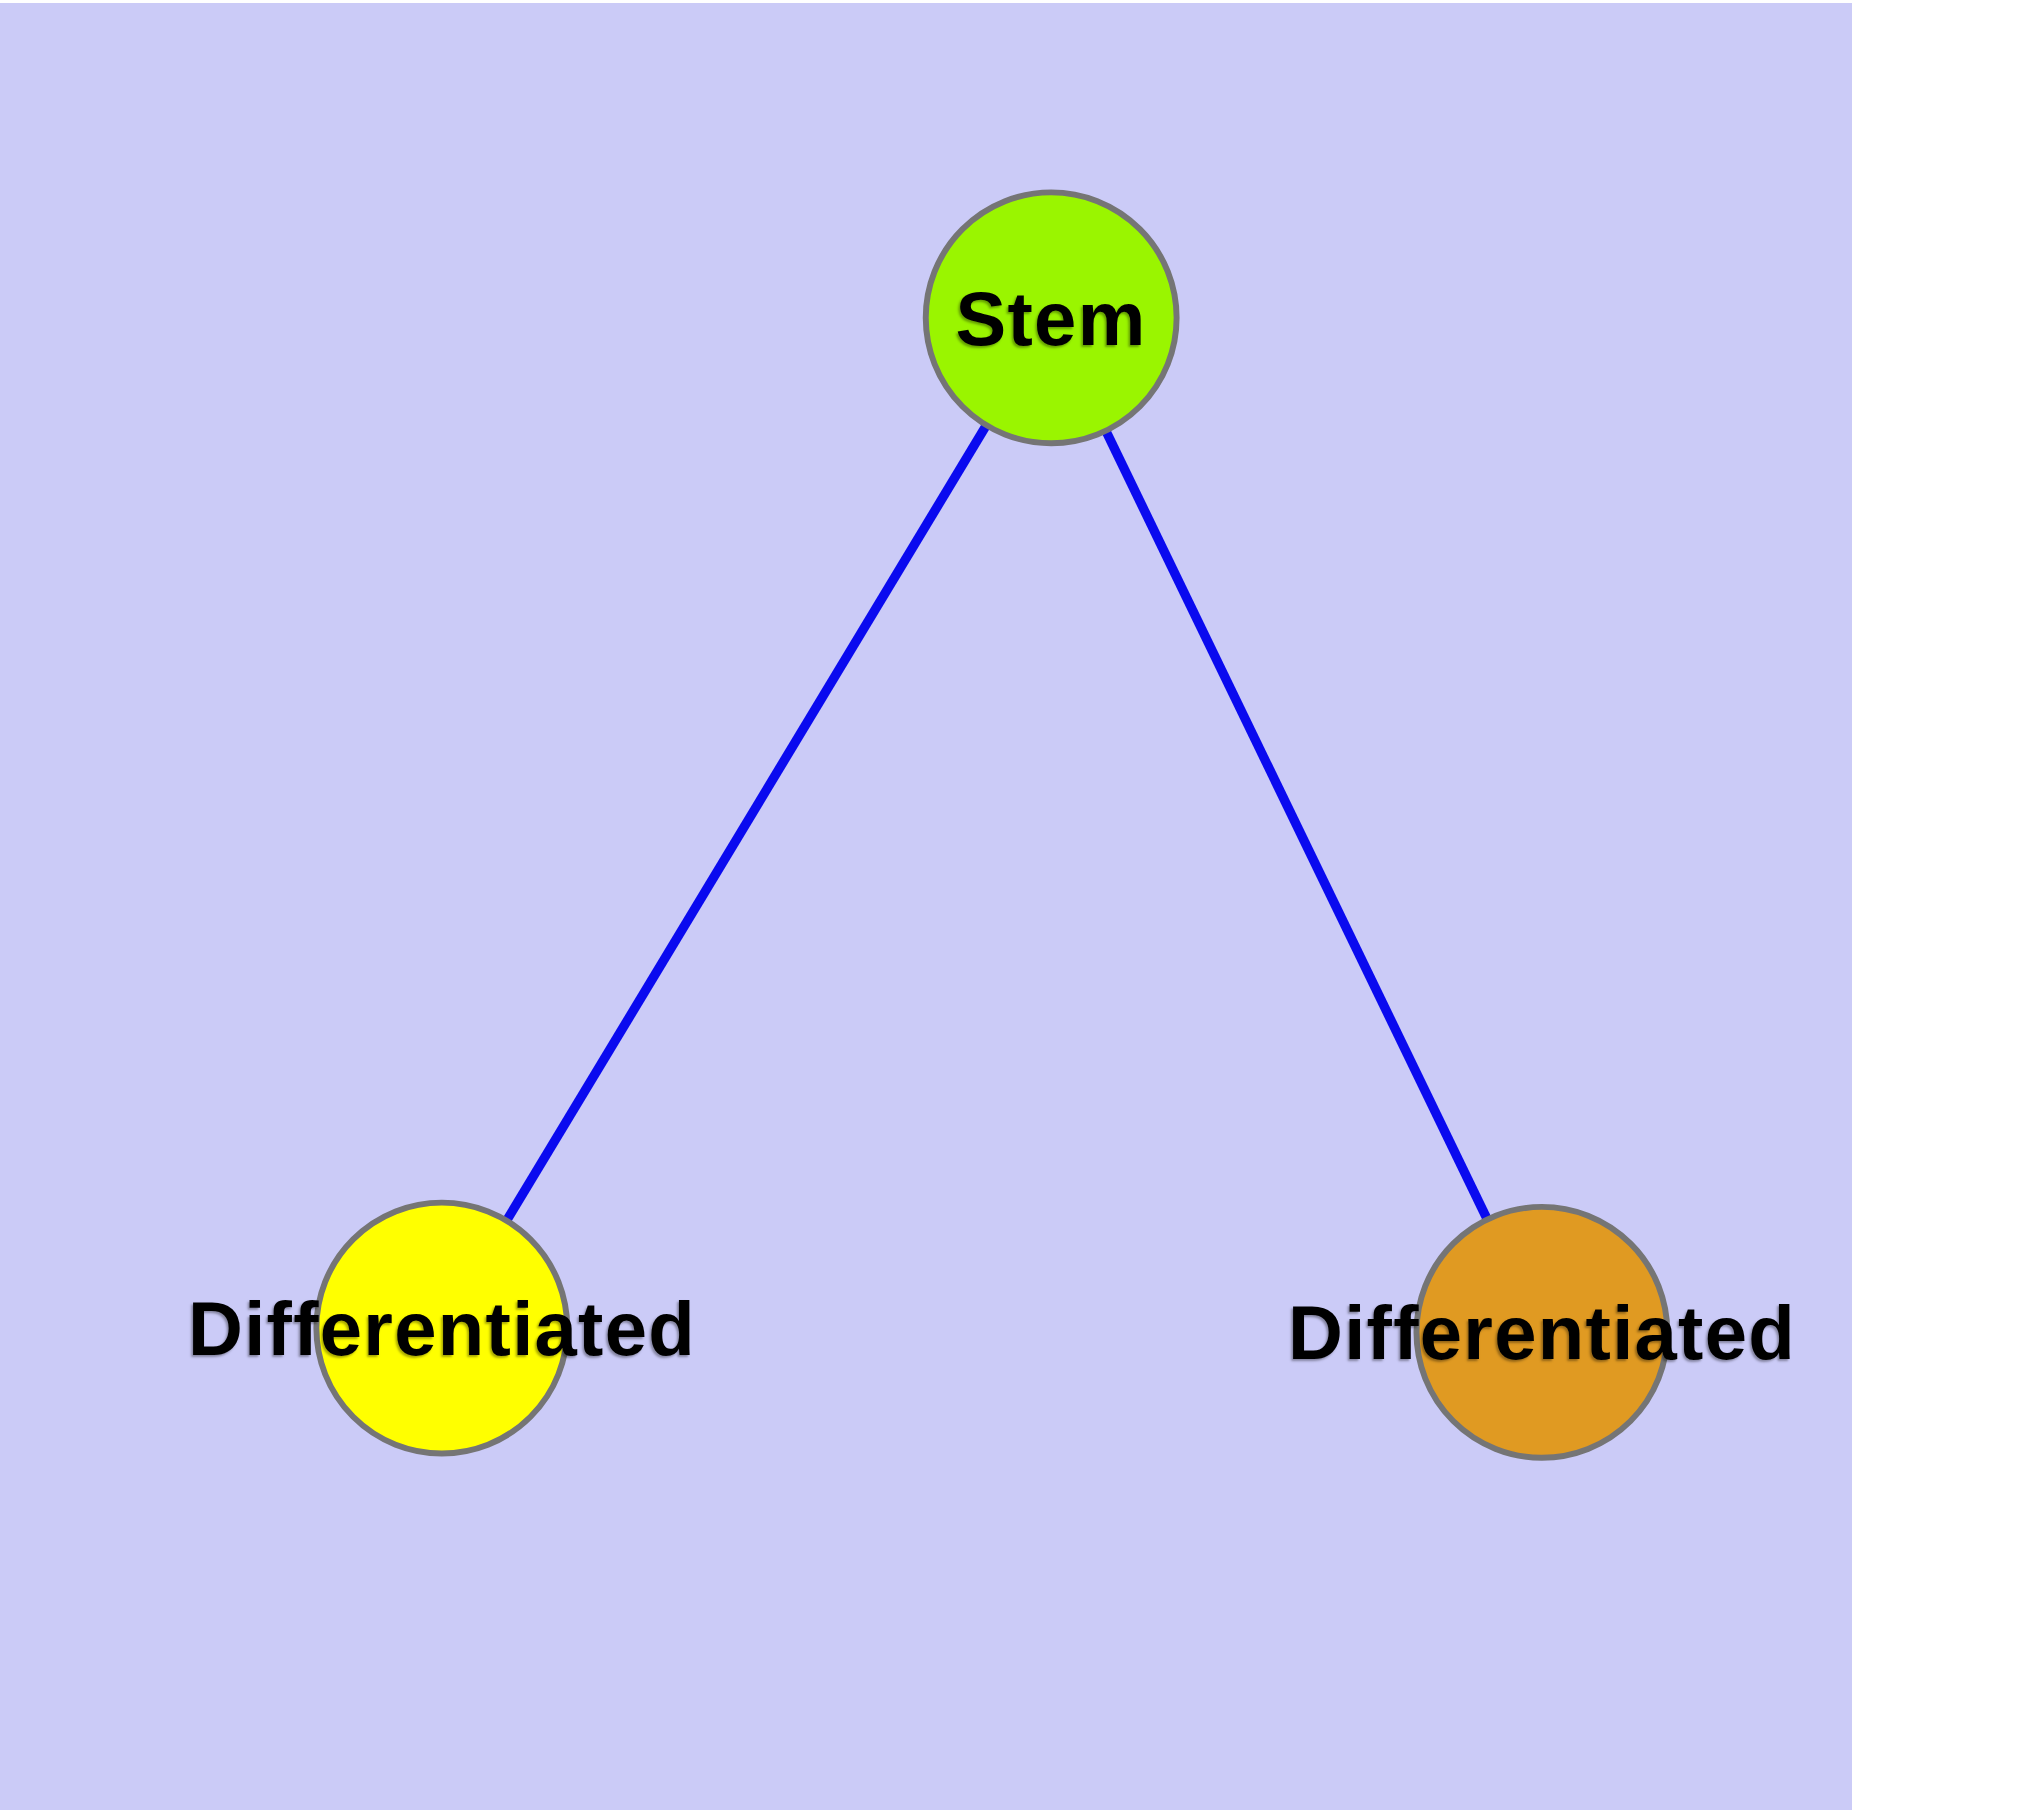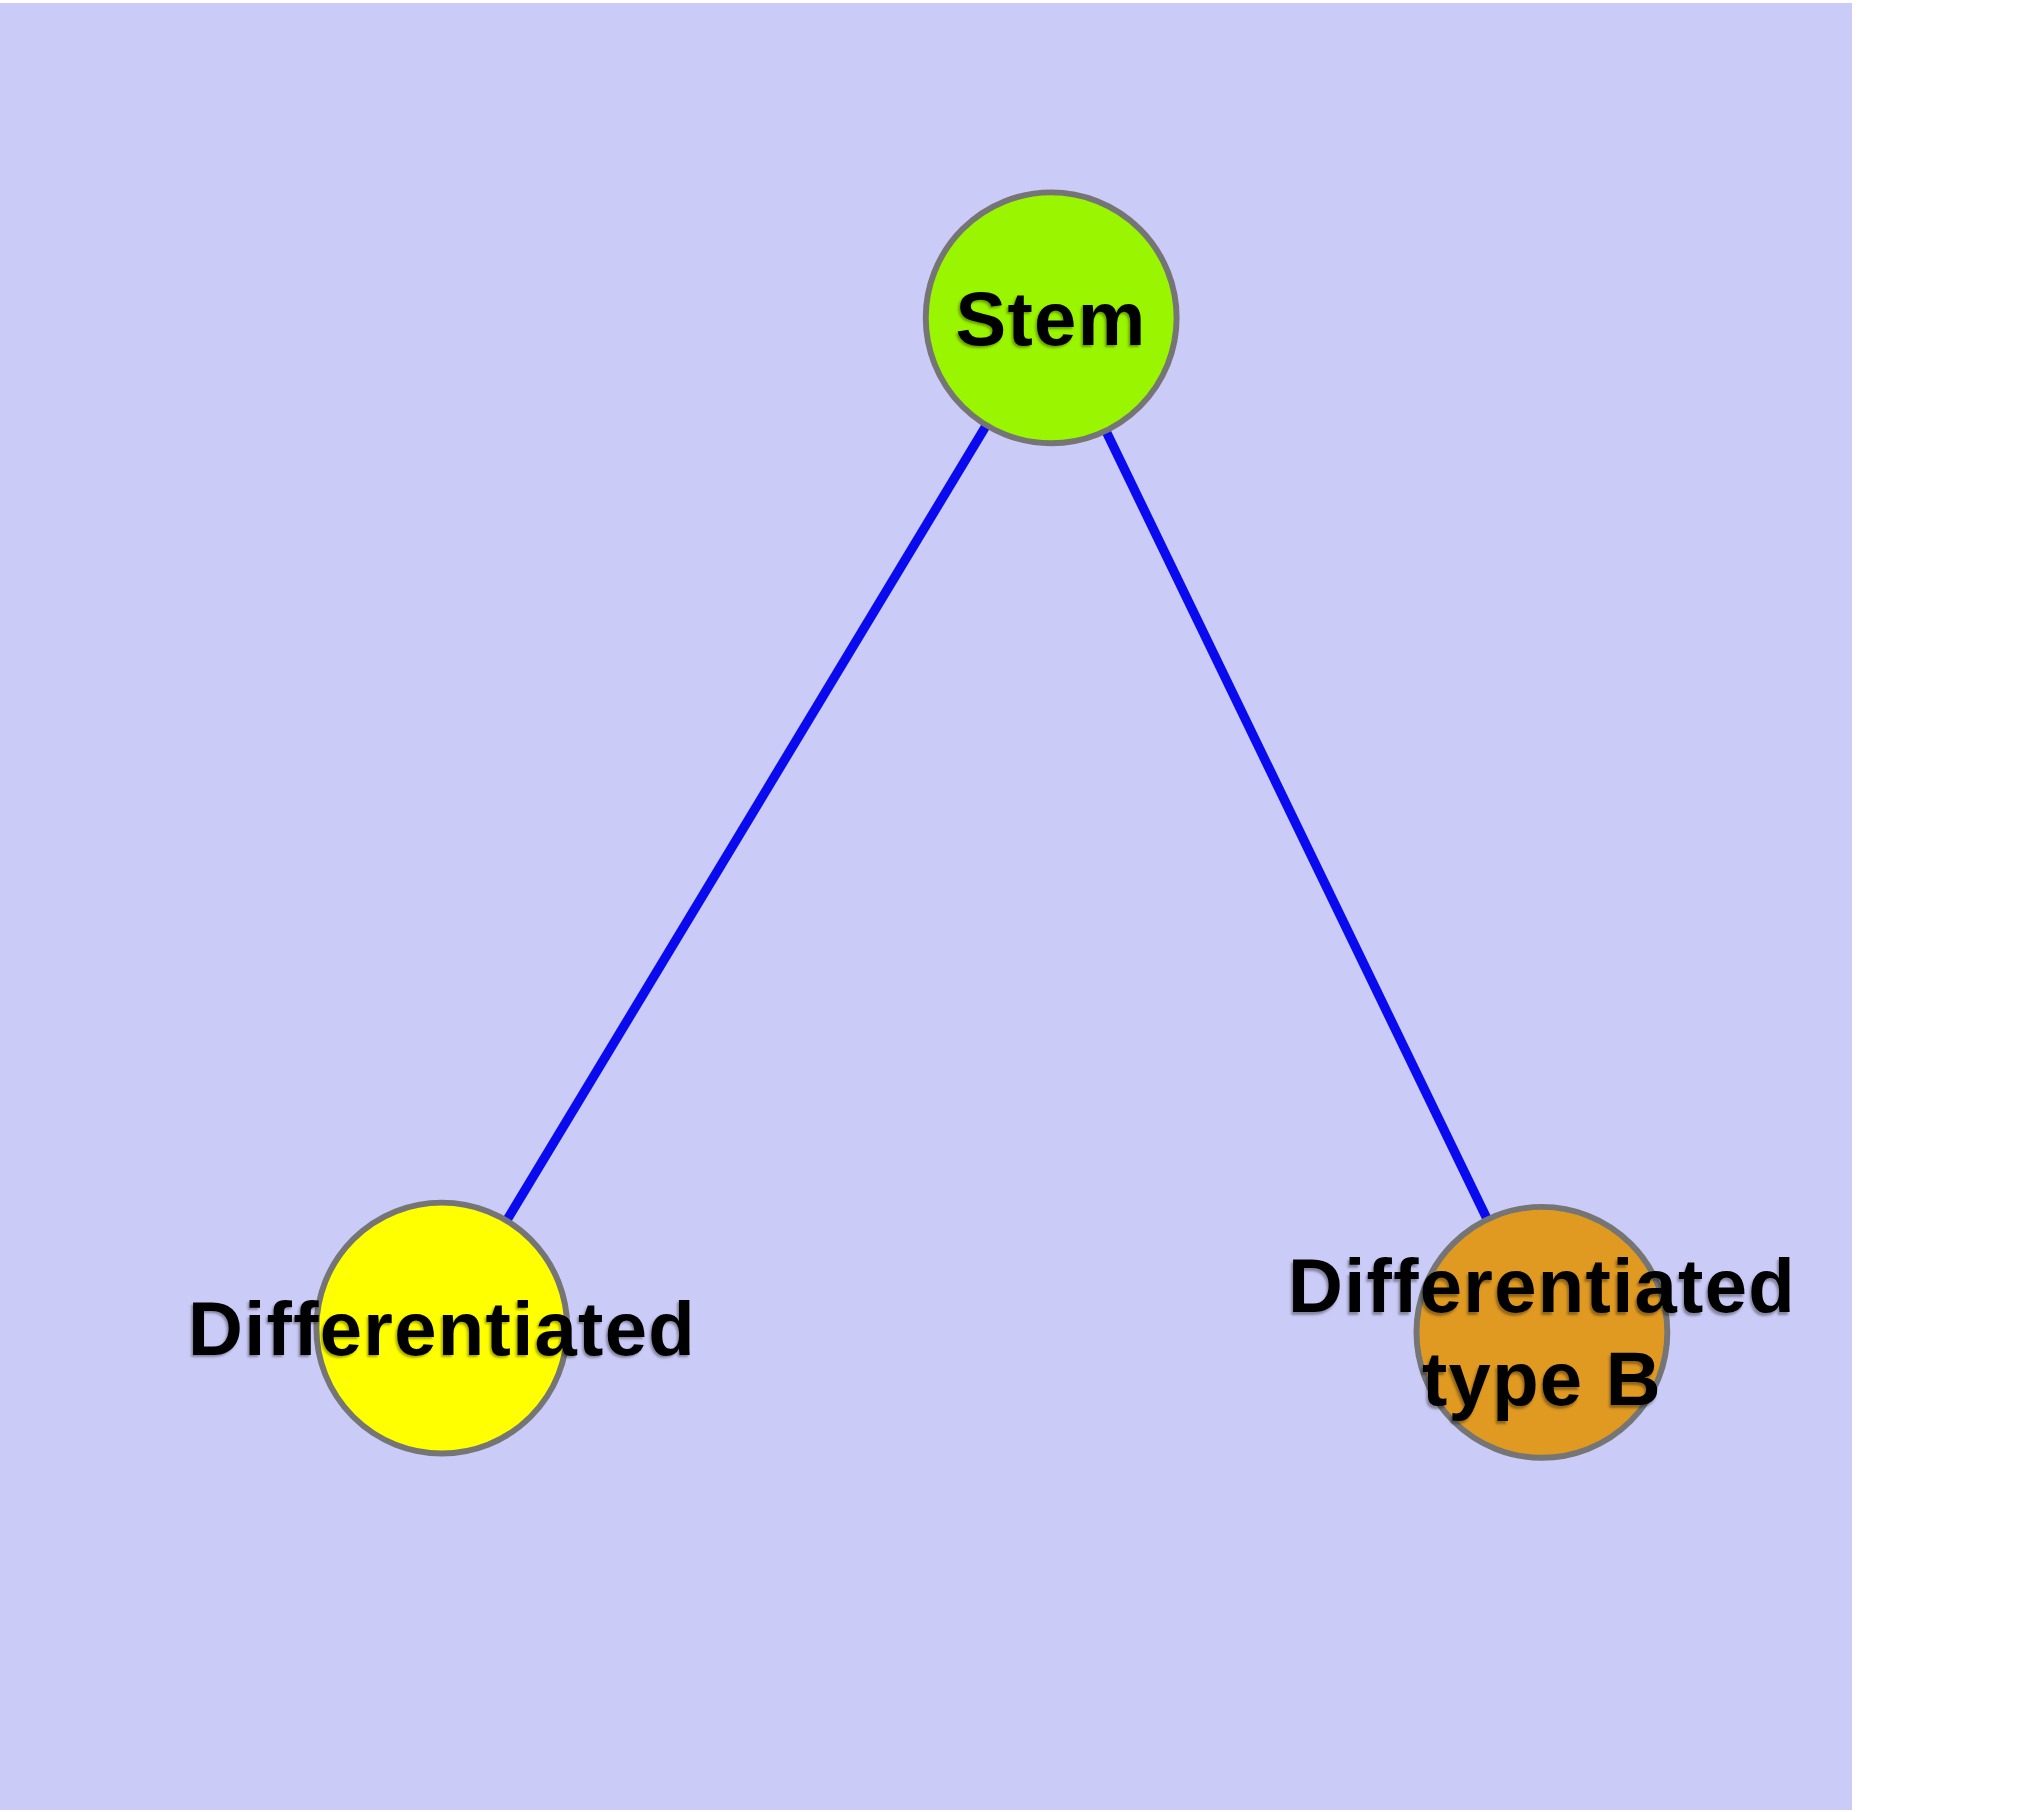--- a/index.html
+++ b/index.html
@@ -67,17 +67,16 @@
   </svg>
 
   <div class="node-label label-stem" style="color: rgb(0, 0, 0);">Stem</div>
 
   <div class="node-label label-type-a" style="color: rgb(0, 0, 0);">
     <div>Differentiated</div>
   </div>
 
   <div class="node-label label-type-b" style="color: rgb(0, 0, 0);">
     <div>Differentiated</div>
-    <div>type B</div>
   </div>
 
 </div>
 
 
 </body></html>

